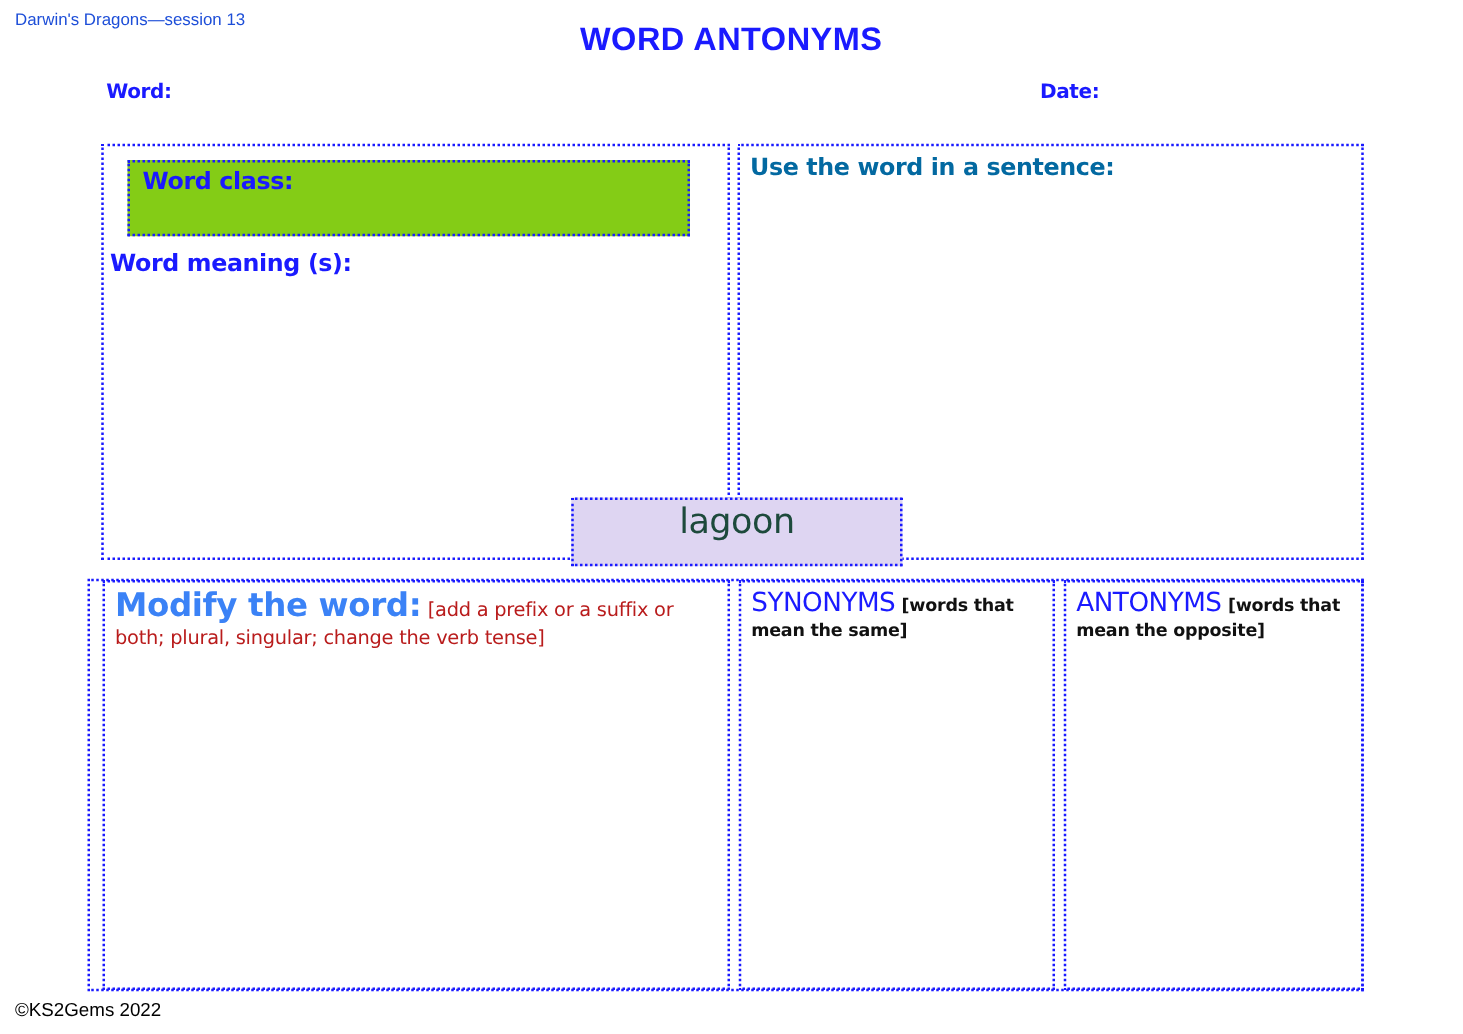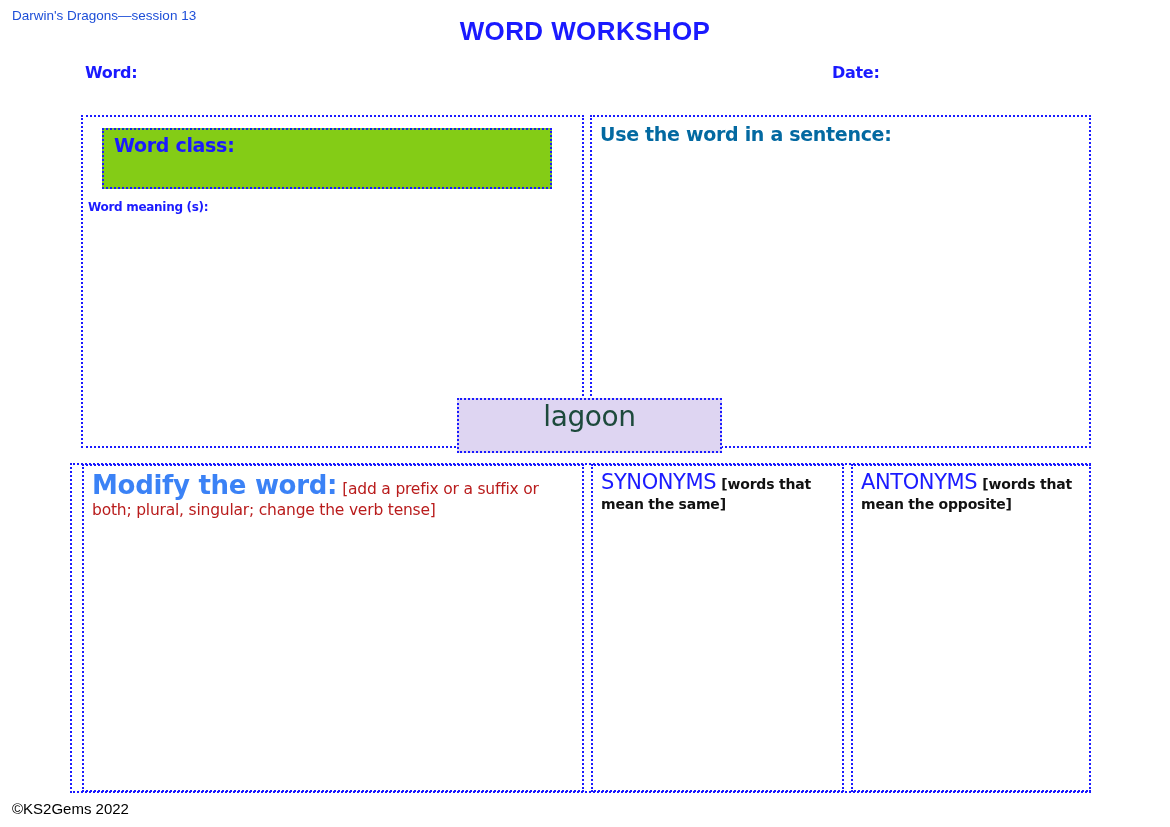--- a/index.html
+++ b/index.html
@@ -98,21 +98,21 @@
     color: #1a1aff;
     letter-spacing: -0.3px;
   }
 
   #wordmeaning-label {
     position: absolute;
     left: 88px;
     top: 200px;
     font-family: "DejaVu Sans", sans-serif;
     font-weight: bold;
-    font-size: 12px;
+    font-size: 19px;
     color: #1a1aff;
     letter-spacing: -0.3px;
   }
 
   
   #panel-sentence {
     left: 590px;
     top: 115px;
     width: 501px;
     height: 333px;
@@ -230,21 +230,21 @@
     font-family: "Liberation Sans", sans-serif;
     font-size: 15px;
     color: #000000;
   }
 </style>
 </head>
 <body>
 
 <div id="session-label">Darwin's Dragons—session 13</div>
 
-<div id="page-title">WORD WORKSHOP</div>
+<div id="page-title">WORD ANTONYMS</div>
 
 <div id="name-label">Word:</div>
 
 <div id="date-label">Date:</div>
 
 <div class="dotbox" id="panel-word-details"></div>
 
 <div id="wordclass-box">
   <span id="wordclass-label">Word class:</span>
 </div>

